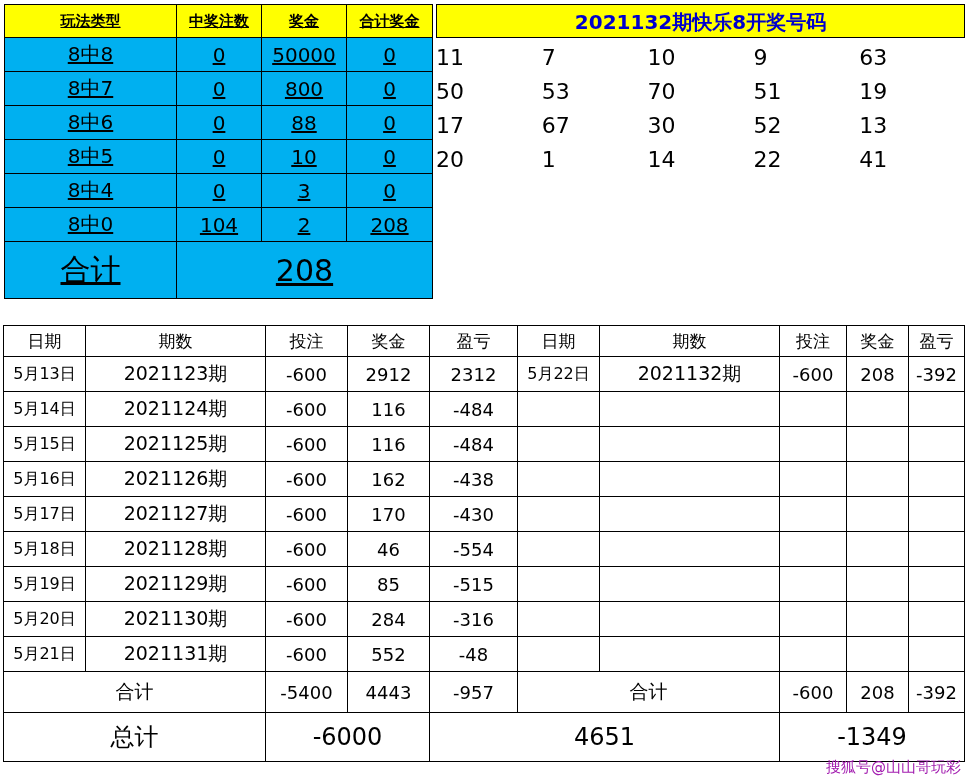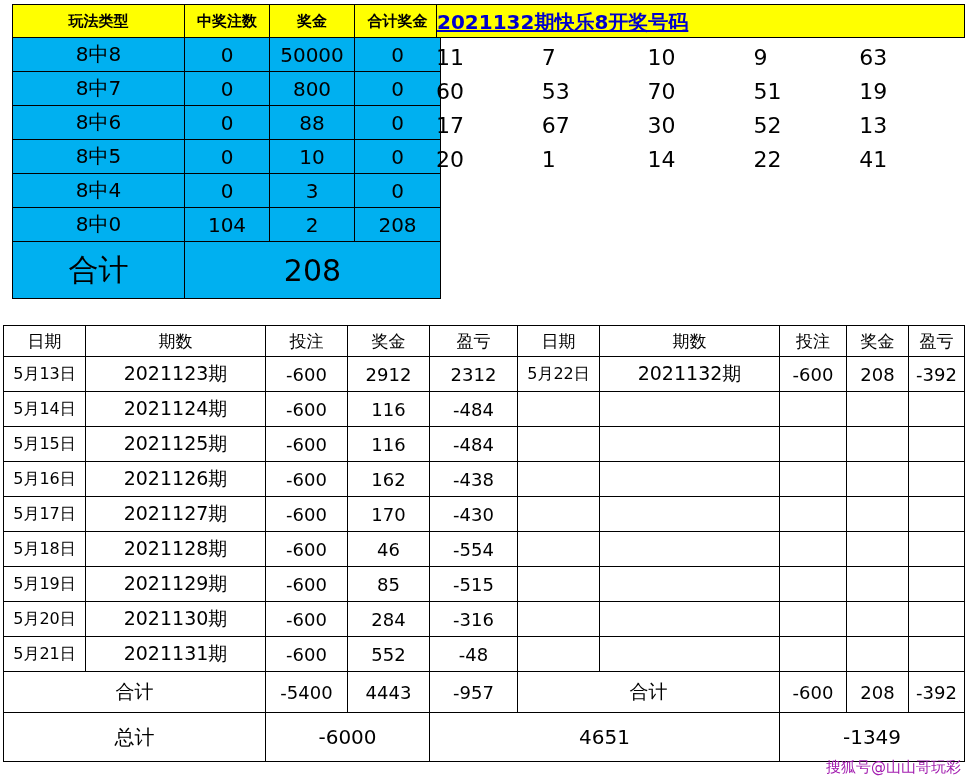--- a/index.html
+++ b/index.html
@@ -31,23 +31,24 @@
     text-align: center;
     vertical-align: middle;
     font-weight: normal;
     padding: 0;
     white-space: nowrap;
   }
 
   
   #top-left-table {
     position: absolute;
-    left: 12px;
+    left: 4px;
     top: 4px;
     width: 428px;
+    text-decoration: underline;
   }
   #top-left-table td {
     height: 33px;
     font-size: 19px;
   }
   #top-left-table tr.header-row td {
     background: #ffff00;
     font-size: 15px;
     font-weight: bold;
     height: 32px;
@@ -70,25 +71,25 @@
     position: absolute;
     left: 436px;
     top: 4px;
     width: 529px;
   }
   #lottery-title {
     background: #ffff00;
     border: 1px solid #000000;
     height: 34px;
     line-height: 34px;
+    text-align: center;
     font-size: 20px;
     font-weight: bold;
     color: #0000cc;
     box-sizing: border-box;
-    text-decoration: underline;
   }
   #lottery-numbers {
     width: 100%;
     margin-top: 2px;
   }
   #lottery-numbers td {
     border: none;
     height: 34px;
     font-size: 22px;
     text-align: left;
@@ -106,21 +107,21 @@
     font-size: 17px;
   }
   #bottom-table td.hdr {
     font-size: 17px;
     height: 30px;
   }
   #bottom-table td.date-cell { font-size: 16px; text-align: center; }
   #bottom-table td.issue-cell { font-size: 19px; }
   #bottom-table td.num-cell { font-size: 18px; }
   #bottom-table td.sum-label { font-size: 19px; }
-  #bottom-table tr.grand-row td { height: 48px; font-size: 20px; }
+  #bottom-table tr.grand-row td { height: 48px; font-size: 24px; }
   #bottom-table tr.sum-row td { height: 40px; }
 
   
   #watermark {
     position: absolute;
     right: 8px;
     bottom: 4px;
     font-size: 15px;
     color: #a21caf;
     display: flex;
@@ -202,21 +203,21 @@
       </colgroup>
       <tbody>
         <tr>
           <td>11</td>
           <td>7</td>
           <td>10</td>
           <td>9</td>
           <td>63</td>
         </tr>
         <tr>
-          <td>60</td>
+          <td>50</td>
           <td>53</td>
           <td>70</td>
           <td>51</td>
           <td>19</td>
         </tr>
         <tr>
           <td>17</td>
           <td>67</td>
           <td>30</td>
           <td>52</td>

